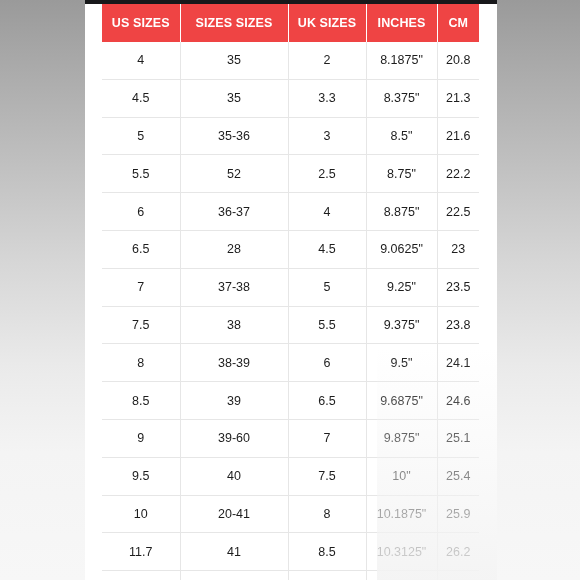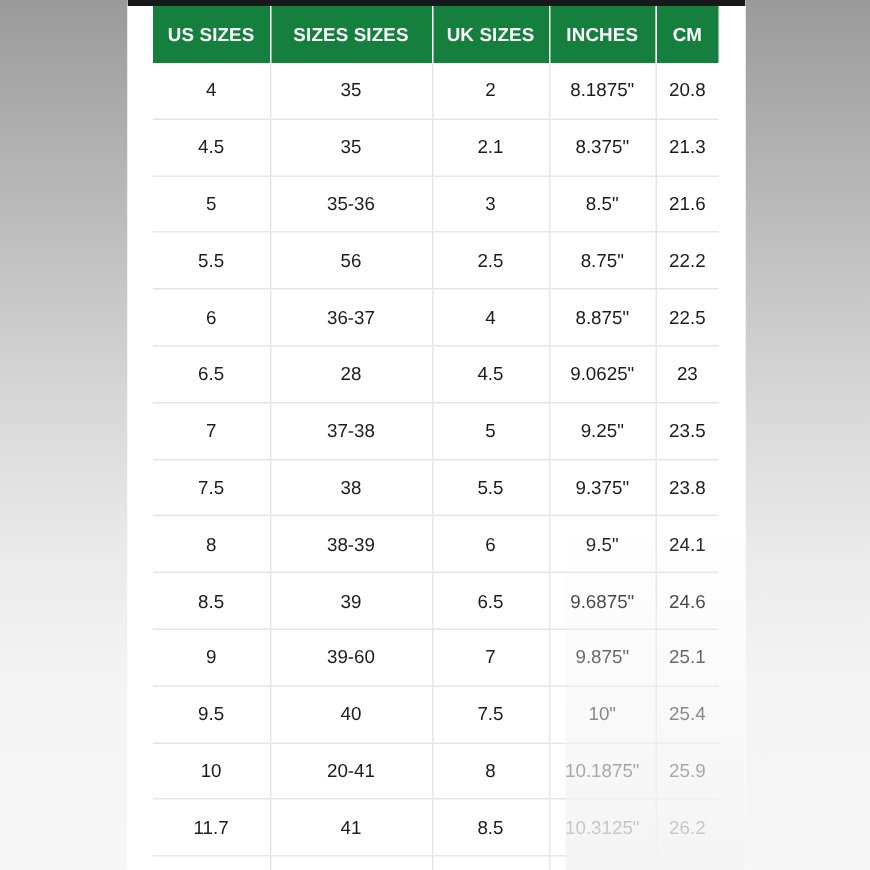--- a/index.html
+++ b/index.html
@@ -82,21 +82,21 @@
     font-size: 12.5px;
     color: #1b1b1b;
   }
   table.size-table col.c-us     { width: 78px; }
   table.size-table col.c-euro   { width: 108px; }
   table.size-table col.c-uk     { width: 78px; }
   table.size-table col.c-inches { width: 71px; }
   table.size-table col.c-cm     { width: 42px; }
 
   thead th {
-    background: #15803d;
+    background: #ef4444;
     color: #ffffff;
     font-weight: bold;
     font-size: 12.5px;
     letter-spacing: 0.1px;
     height: 38px;
     padding: 0 2px;
     text-align: center;
     vertical-align: middle;
     border-right: 1.5px solid #ffffff;
     white-space: nowrap;
@@ -167,34 +167,34 @@
             <tr>
               <td>4</td>
               <td>35</td>
               <td>2</td>
               <td>8.1875"</td>
               <td>20.8</td>
             </tr>
             <tr>
               <td>4.5</td>
               <td>35</td>
-              <td>2.1</td>
+              <td>3.3</td>
               <td>8.375"</td>
               <td>21.3</td>
             </tr>
             <tr>
               <td>5</td>
               <td>35-36</td>
               <td>3</td>
               <td>8.5"</td>
               <td>21.6</td>
             </tr>
             <tr>
               <td>5.5</td>
-              <td>56</td>
+              <td>52</td>
               <td>2.5</td>
               <td>8.75"</td>
               <td>22.2</td>
             </tr>
             <tr>
               <td>6</td>
               <td>36-37</td>
               <td>4</td>
               <td>8.875"</td>
               <td>22.5</td>

